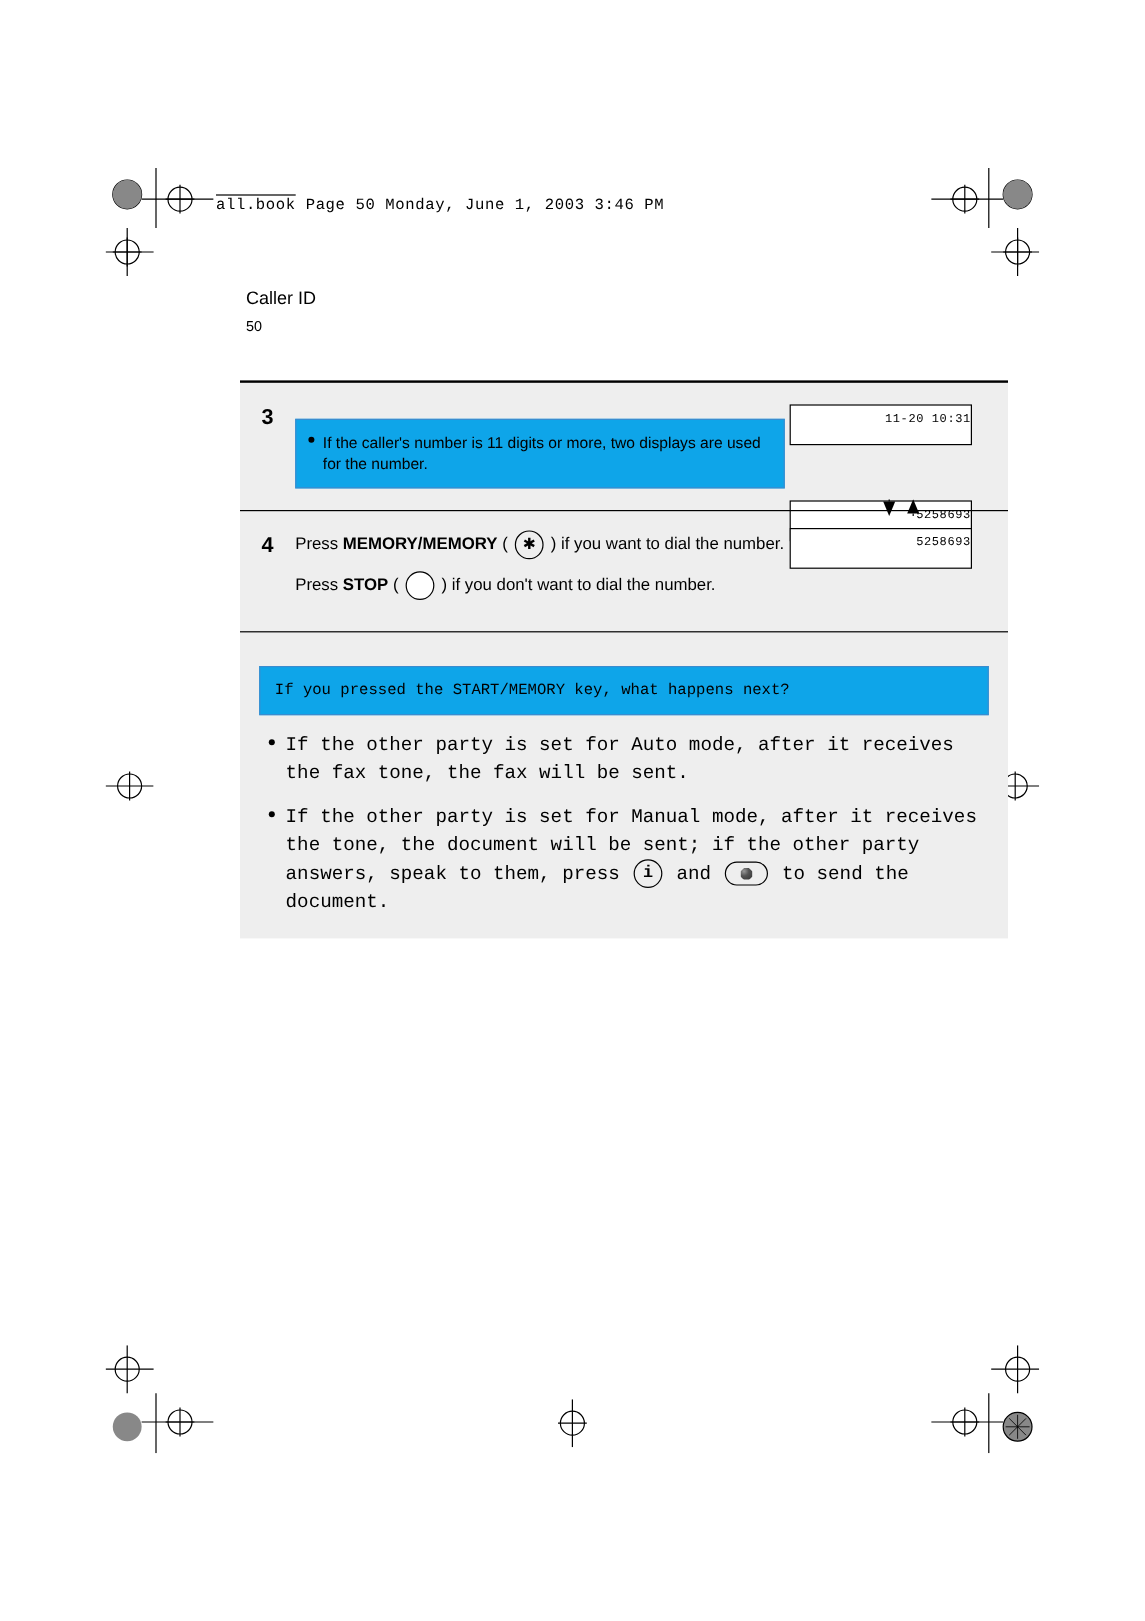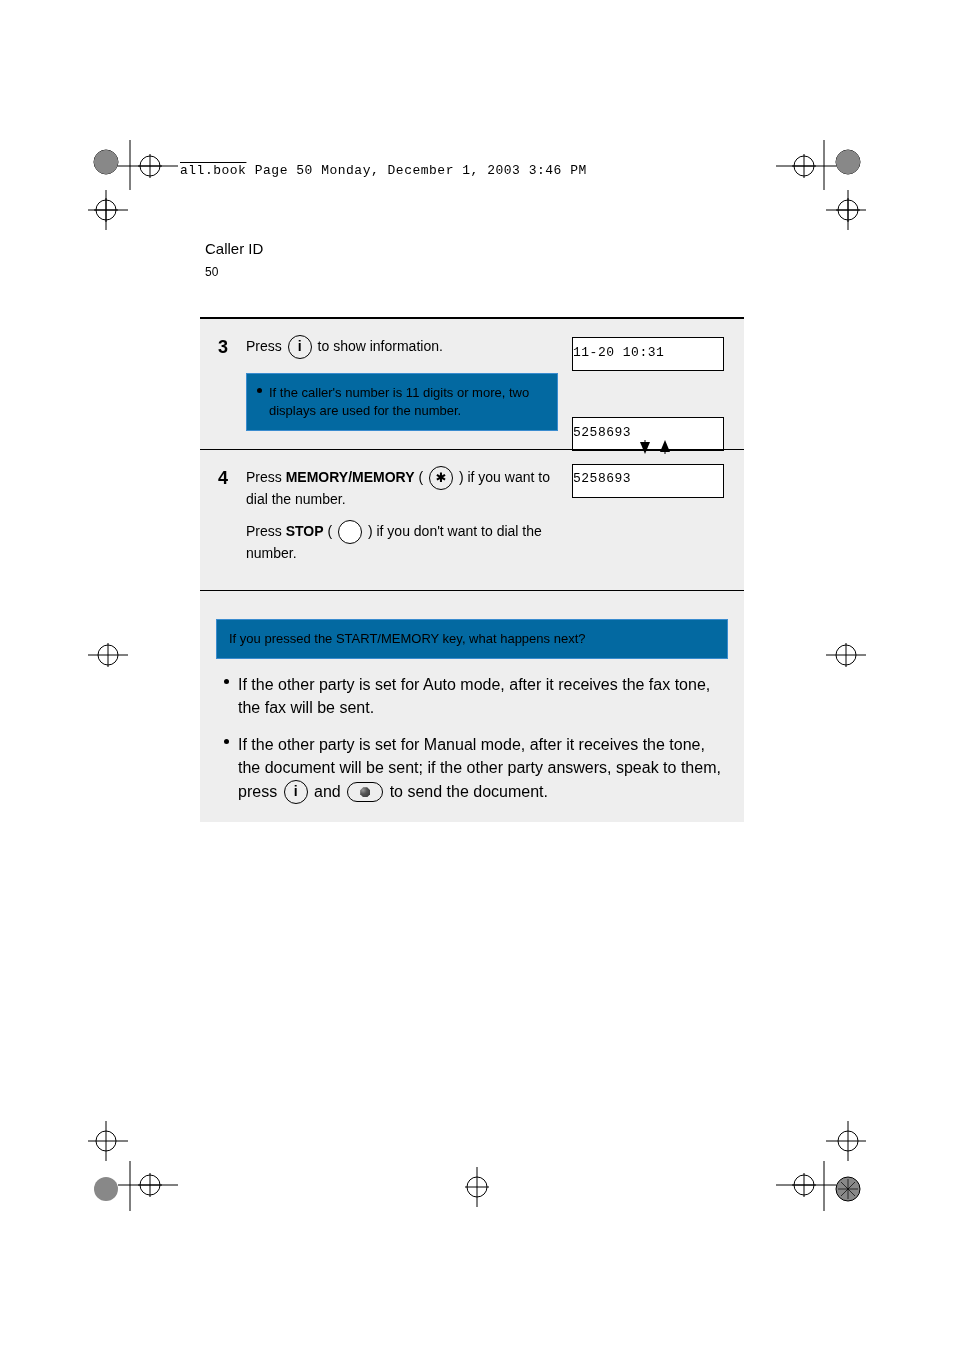--- a/index.html
+++ b/index.html
@@ -9,21 +9,21 @@
     font-family: Arial, Helvetica, sans-serif;
     width: 954px;
     height: 1351px;
     position: relative;
     overflow: hidden;
   }
   .page {
     position: absolute;
     left: 200px;
     top: 240px;
-    width: 544px;
+    width: 640px;
   }
   .slugline {
     position: absolute;
     left: 180px;
     top: 163px;
     font-family: "Courier New", monospace;
     font-size: 13px;
     letter-spacing: 0.5px;
   }
   .slugline .filename { text-decoration: overline; }
@@ -83,21 +83,21 @@
     content: "✱";
     font-size: 13px;
     position: absolute;
     left: 50%;
     top: 50%;
     transform: translate(-50%, -50%);
   }
   .icon-blank { background: #fff; }
   .note-box {
     border: 1px solid #3a8ccf;
-    background: #0369a1;
+    background: #0ea5e9;
     padding: 10px 12px 10px 22px;
     margin-top: 14px;
     font-size: 13px;
     line-height: 1.4;
     position: relative;
   }
   .note-box.narrow { margin-right: 170px; }
   .note-box .bullet-dot {
     position: absolute;
     left: 10px;
@@ -118,28 +118,28 @@
     position: absolute;
     left: 8px;
     top: 6px;
     width: 5px;
     height: 5px;
     background: #000;
     border-radius: 50%;
   }
   .display-box {
     position: absolute;
-    right: 20px;
+    right: 30px;
     width: 150px;
     height: 26px;
     background: #fff;
     border: 1px solid #000;
     font-family: "Courier New", monospace;
-    font-size: 13px;
-    text-align: left;
+    font-size: 10px;
+    text-align: right;
     padding-top: 6px;
     letter-spacing: 0.5px;
   }
   .disp1 { top: 18px; }
   .disp2 { top: 98px; }
   .disp3 { top: 14px; }
   .alt-arrows {
     position: absolute;
     right: 14px;
     top: -10px;
@@ -179,21 +179,21 @@
   .reg-bl { left: 88px;  bottom: 140px; transform: scaleY(-1); }
   .reg-br { right: 88px; bottom: 140px; transform: scale(-1,-1); }
   .reg-ml { left: 88px;  top: 640px; }
   .reg-mr { right: 88px; top: 640px; transform: scaleX(-1); }
   .reg-bc { left: 50%;   bottom: 140px; transform: translateX(-50%); }
 </style>
 </head>
 <body>
 
 <div class="slugline">
-  <span class="filename">all.book</span><span>  Page 50  Monday, December 1, 2003  3:46 PM</span>
+  <span class="filename">all.book</span><span>  Page 50  Monday, June 1, 2003  3:46 PM</span>
 </div>
 
 <div class="regmark reg-tl">
   <svg width="90" height="90">
     <circle cx="18" cy="22" r="12" fill="none" stroke="#000" stroke-width="1"></circle>
     <circle cx="18" cy="22" r="12" fill="#888"></circle>
     <line x1="42" y1="0" x2="42" y2="50" stroke="#000"></line>
     <line x1="30" y1="26" x2="90" y2="26" stroke="#000"></line>
     <circle cx="62" cy="26" r="10" fill="none" stroke="#000"></circle>
     <line x1="62" y1="14" x2="62" y2="38" stroke="#000"></line>
@@ -273,25 +273,20 @@
 
 <div class="page">
   <div class="heading">Caller ID</div>
   <div class="pagenum">50</div>
 
   <div class="grey-area">
 
     <div class="step">
       <div class="step-num">3</div>
       <div class="step-body">
-        <div class="main">
-          <span>Press </span>
-          <span class="icon-circle icon-i"></span>
-          <span> to show information.</span>
-        </div>
         <div class="display-box disp1">11-20 10:31</div>
         <div class="display-box disp2">5258693</div>
         <div class="note-box narrow">
           <span class="bullet-dot"></span>
           <span>If the caller's number is 11 digits or more, two displays are used for the number.</span>
         </div>
       </div>
     </div>
 
     <div class="step" style="padding-bottom:26px;">
@@ -316,21 +311,21 @@
         <div class="main">
           <span>Press </span>
           <b>STOP</b>
           <span> (</span>
           <span class="icon-circle icon-blank"></span>
           <span>) if you don't want to dial the number.</span>
         </div>
       </div>
     </div>
 
-    <div class="step" style="padding-top:14px;">
+    <div class="step" style="padding-top:14px;font-family:Liberation Mono, monospace;">
       <div class="note-box" style="padding-left:12px;">
         <span>If you pressed the START/MEMORY key, what happens next?</span>
       </div>
 
       <div class="bullet-item">
         <span class="bullet-dot"></span>
         <span>If the other party is set for Auto mode, after it receives the fax tone, the fax will be sent.</span>
       </div>
 
       <div class="bullet-item">

